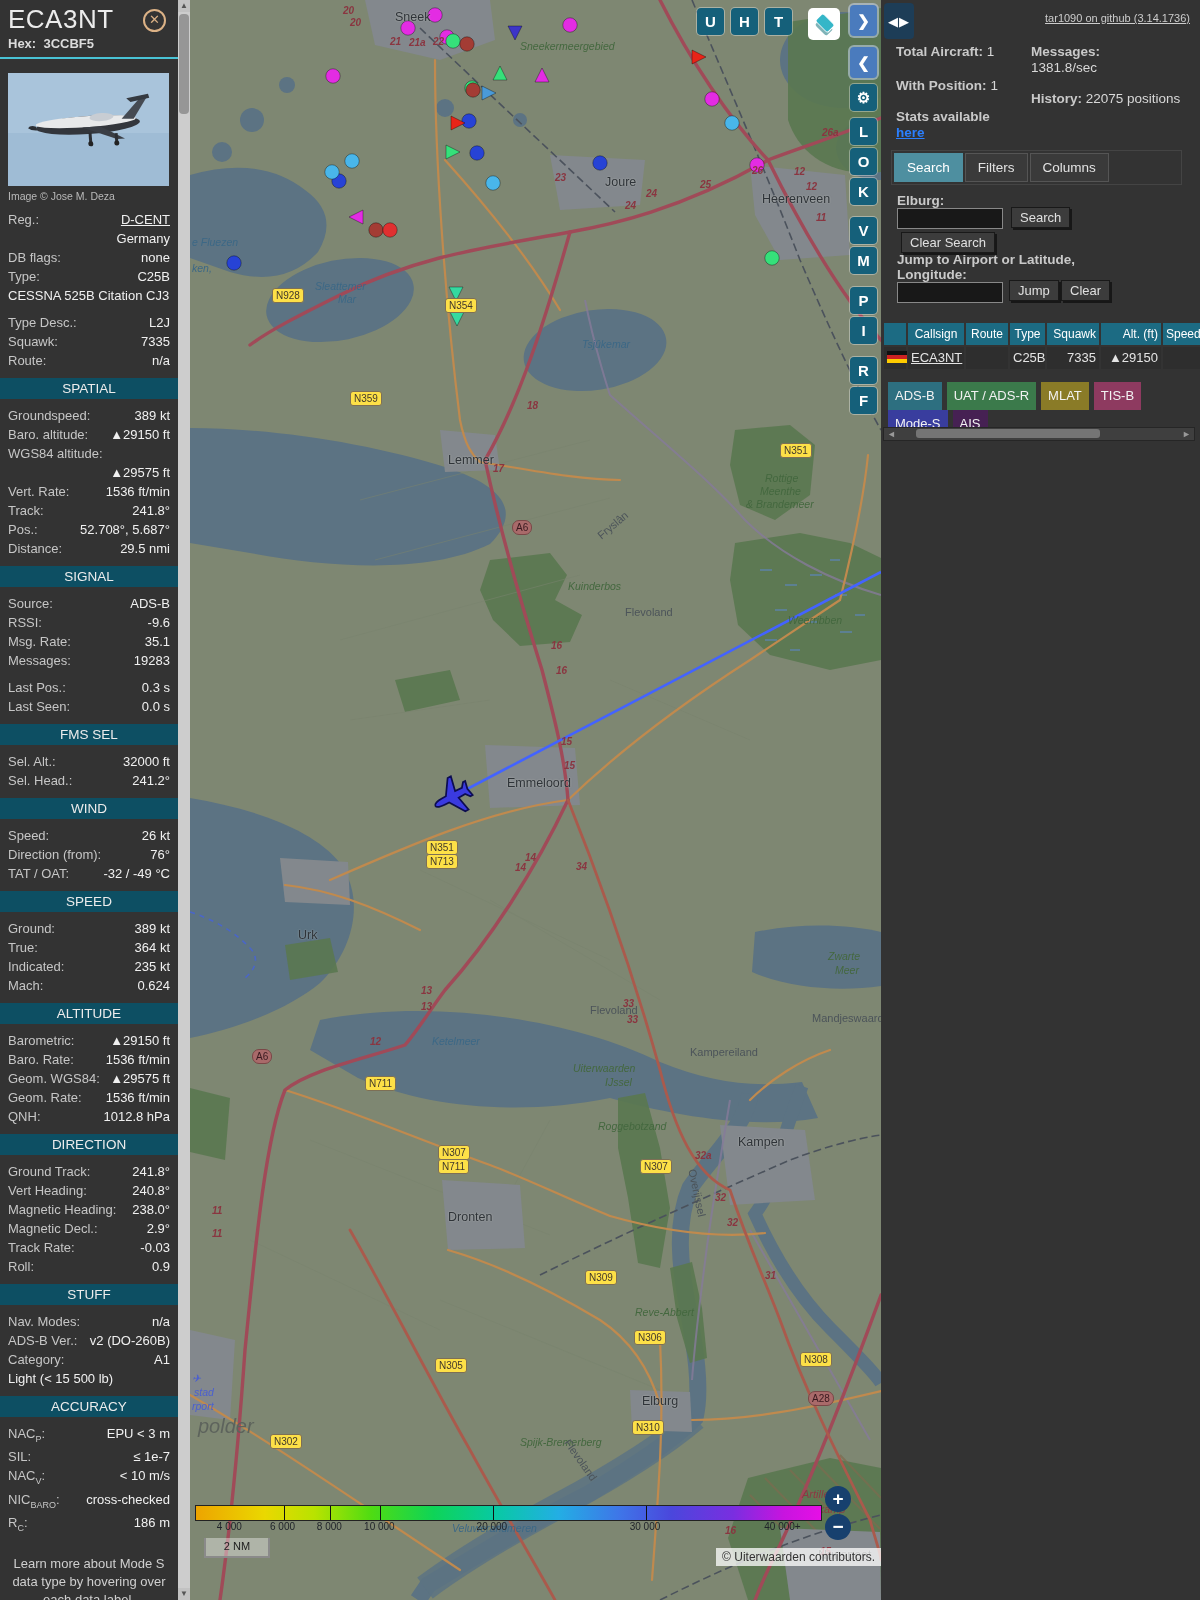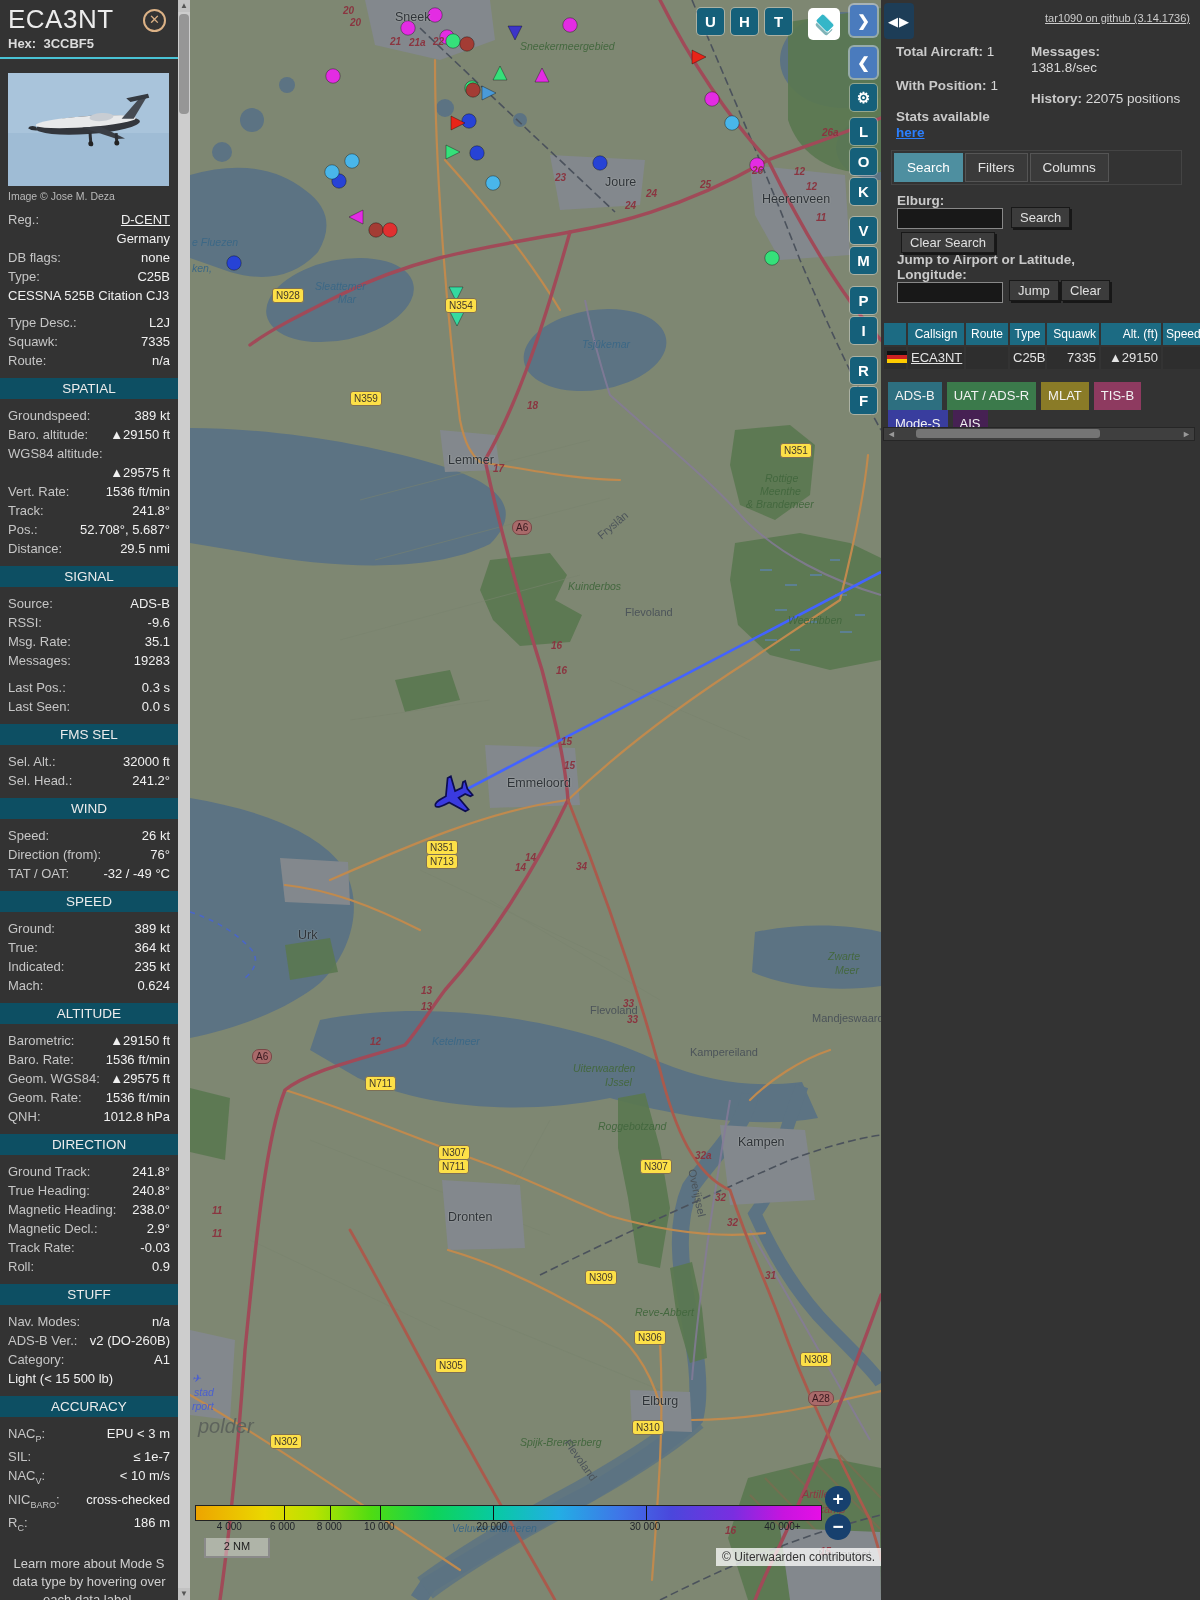--- a/index.html
+++ b/index.html
@@ -267,21 +267,21 @@
       <div class="row">
         <span class="lab">QNH:</span>
         <span class="val">1012.8 hPa</span>
       </div>
       <div class="sec-head">DIRECTION</div>
       <div class="row">
         <span class="lab">Ground Track:</span>
         <span class="val">241.8°</span>
       </div>
       <div class="row">
-        <span class="lab">True Heading:</span>
+        <span class="lab">Vert Heading:</span>
         <span class="val">240.8°</span>
       </div>
       <div class="row">
         <span class="lab">Magnetic Heading:</span>
         <span class="val">238.0°</span>
       </div>
       <div class="row">
         <span class="lab">Magnetic Decl.:</span>
         <span class="val">2.9°</span>
       </div>

